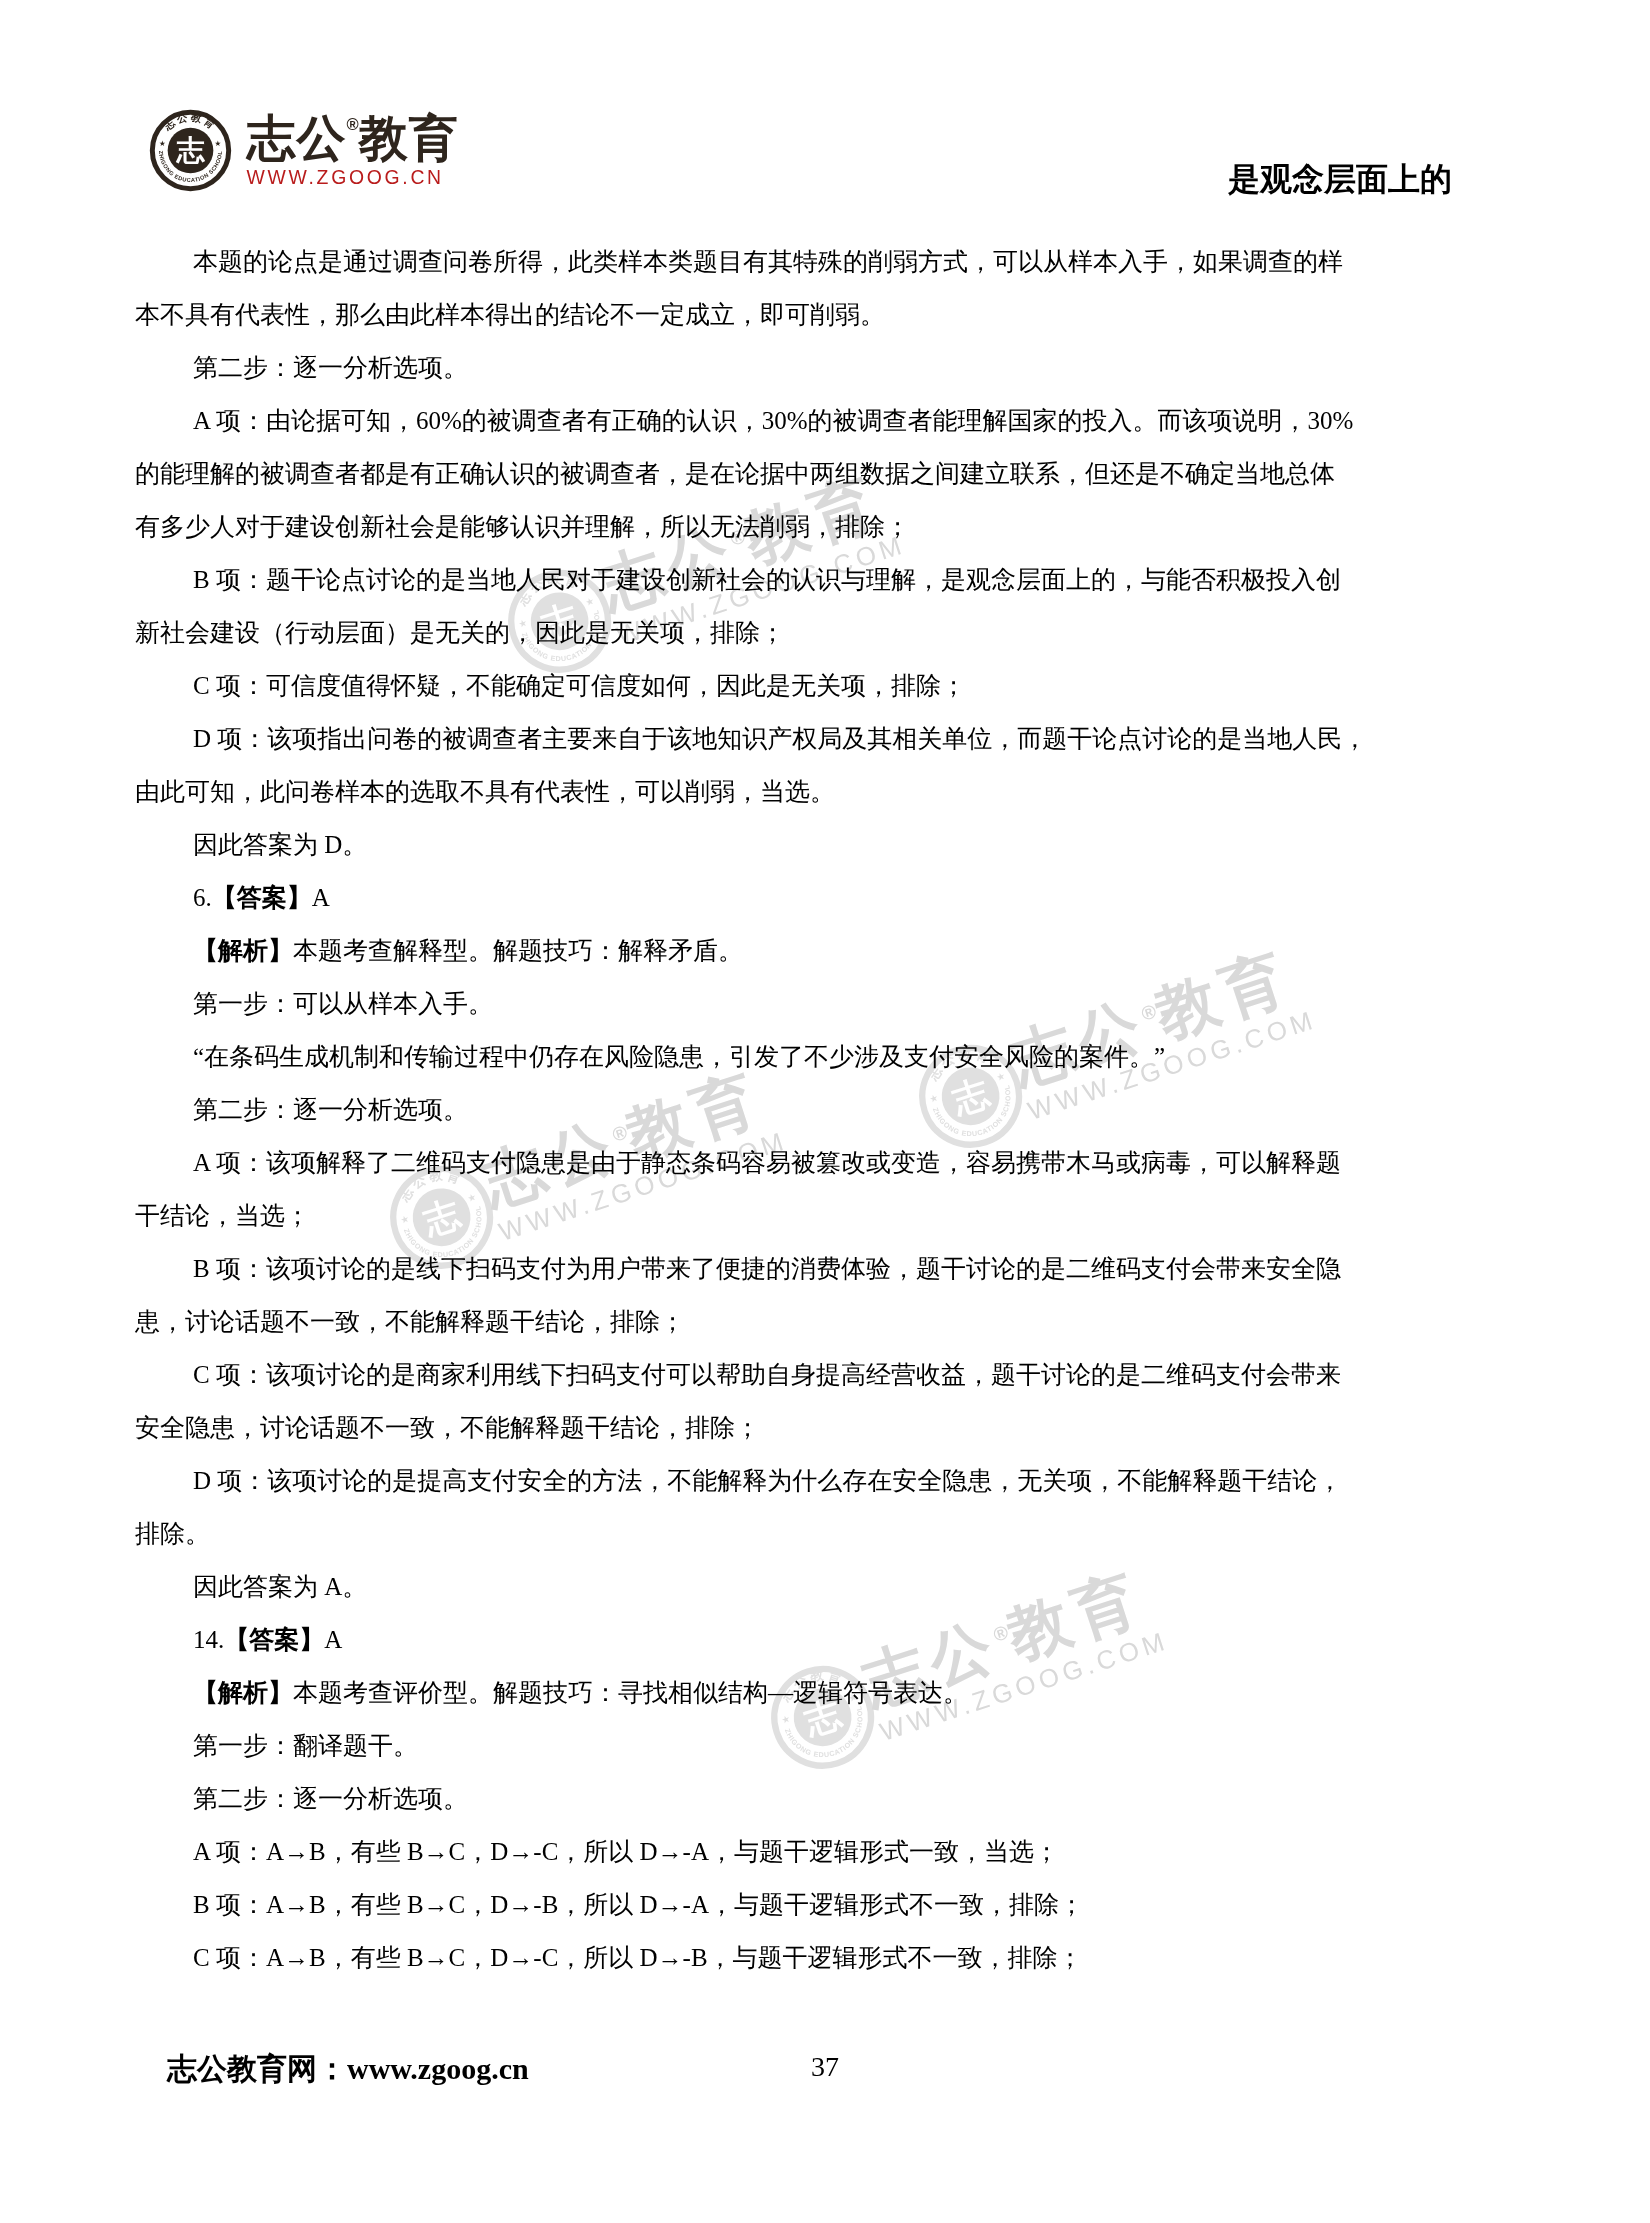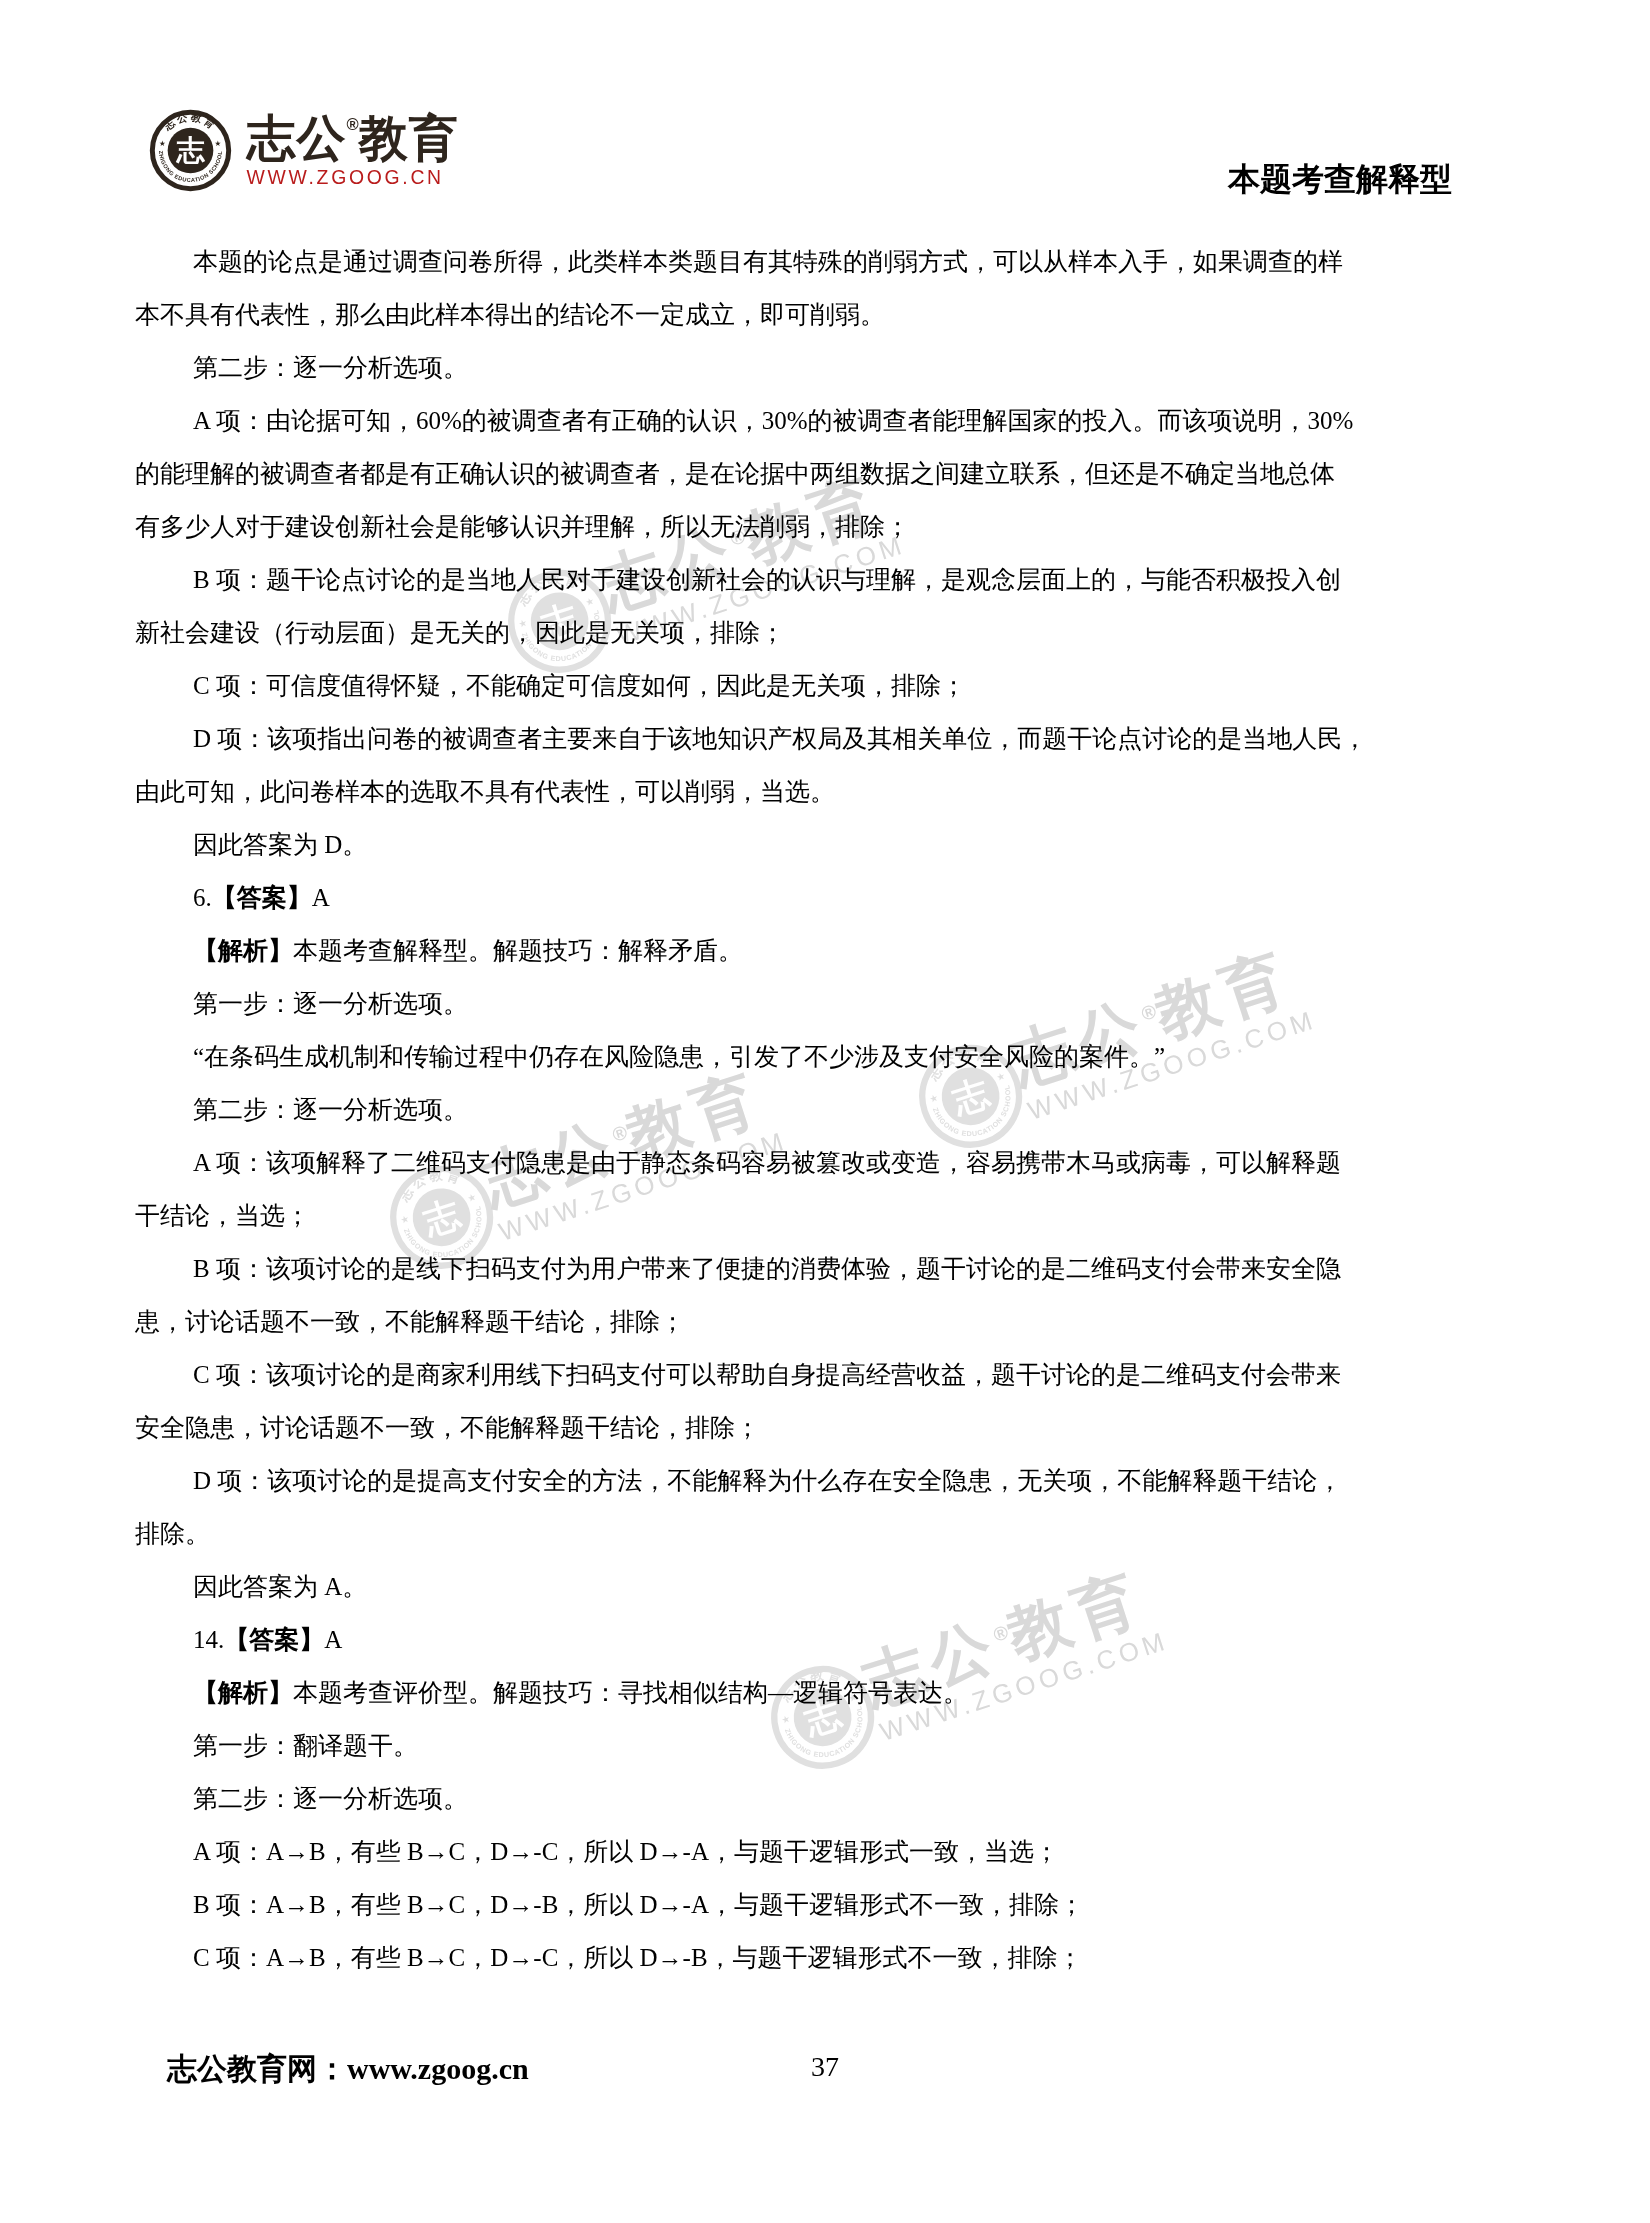--- a/index.html
+++ b/index.html
@@ -151,38 +151,38 @@
           <text x="79" y="44" font-size="9" fill="currentColor">★</text>
           <text x="50" y="62" font-size="34" font-weight="bold" fill="#ffffff" text-anchor="middle">志</text>
         </svg>
       </span>
     <div class="brand">
       <div class="brand-name"><span>志公</span><sup>®</sup><span>教育</span></div>
       <div class="brand-url">WWW.ZGOOG.CN</div>
     </div>
   </div>
 
-  <div class="tagline">本题考查解释型</div>
+  <div class="tagline">是观念层面上的</div>
 
   <main class="body-text">
       <div class="line ind"><span>本题的论点是通过调查问卷所得，此类样本类题目有其特殊的削弱方式，可以从样本入手，如果调查的样</span></div>
       <div class="line"><span>本不具有代表性，那么由此样本得出的结论不一定成立，即可削弱。</span></div>
       <div class="line ind"><span>第二步：逐一分析选项。</span></div>
       <div class="line ind"><span>A 项：由论据可知，60%的被调查者有正确的认识，30%的被调查者能理解国家的投入。而该项说明，30%</span></div>
       <div class="line"><span>的能理解的被调查者都是有正确认识的被调查者，是在论据中两组数据之间建立联系，但还是不确定当地总体</span></div>
       <div class="line"><span>有多少人对于建设创新社会是能够认识并理解，所以无法削弱，排除；</span></div>
       <div class="line ind"><span>B 项：题干论点讨论的是当地人民对于建设创新社会的认识与理解，是观念层面上的，与能否积极投入创</span></div>
       <div class="line"><span>新社会建设（行动层面）是无关的，因此是无关项，排除；</span></div>
       <div class="line ind"><span>C 项：可信度值得怀疑，不能确定可信度如何，因此是无关项，排除；</span></div>
       <div class="line ind"><span>D 项：该项指出问卷的被调查者主要来自于该地知识产权局及其相关单位，而题干论点讨论的是当地人民，</span></div>
       <div class="line"><span>由此可知，此问卷样本的选取不具有代表性，可以削弱，当选。</span></div>
       <div class="line ind"><span>因此答案为 D。</span></div>
       <div class="line ind"><span>6.</span><b>【答案】</b><span>A</span></div>
       <div class="line ind"><b>【解析】</b><span>本题考查解释型。解题技巧：解释矛盾。</span></div>
-      <div class="line ind"><span>第一步：逐一分析选项。</span></div>
+      <div class="line ind"><span>第一步：可以从样本入手。</span></div>
       <div class="line ind"><span>“在条码生成机制和传输过程中仍存在风险隐患，引发了不少涉及支付安全风险的案件。”</span></div>
       <div class="line ind"><span>第二步：逐一分析选项。</span></div>
       <div class="line ind"><span>A 项：该项解释了二维码支付隐患是由于静态条码容易被篡改或变造，容易携带木马或病毒，可以解释题</span></div>
       <div class="line"><span>干结论，当选；</span></div>
       <div class="line ind"><span>B 项：该项讨论的是线下扫码支付为用户带来了便捷的消费体验，题干讨论的是二维码支付会带来安全隐</span></div>
       <div class="line"><span>患，讨论话题不一致，不能解释题干结论，排除；</span></div>
       <div class="line ind"><span>C 项：该项讨论的是商家利用线下扫码支付可以帮助自身提高经营收益，题干讨论的是二维码支付会带来</span></div>
       <div class="line"><span>安全隐患，讨论话题不一致，不能解释题干结论，排除；</span></div>
       <div class="line ind"><span>D 项：该项讨论的是提高支付安全的方法，不能解释为什么存在安全隐患，无关项，不能解释题干结论，</span></div>
       <div class="line"><span>排除。</span></div>

